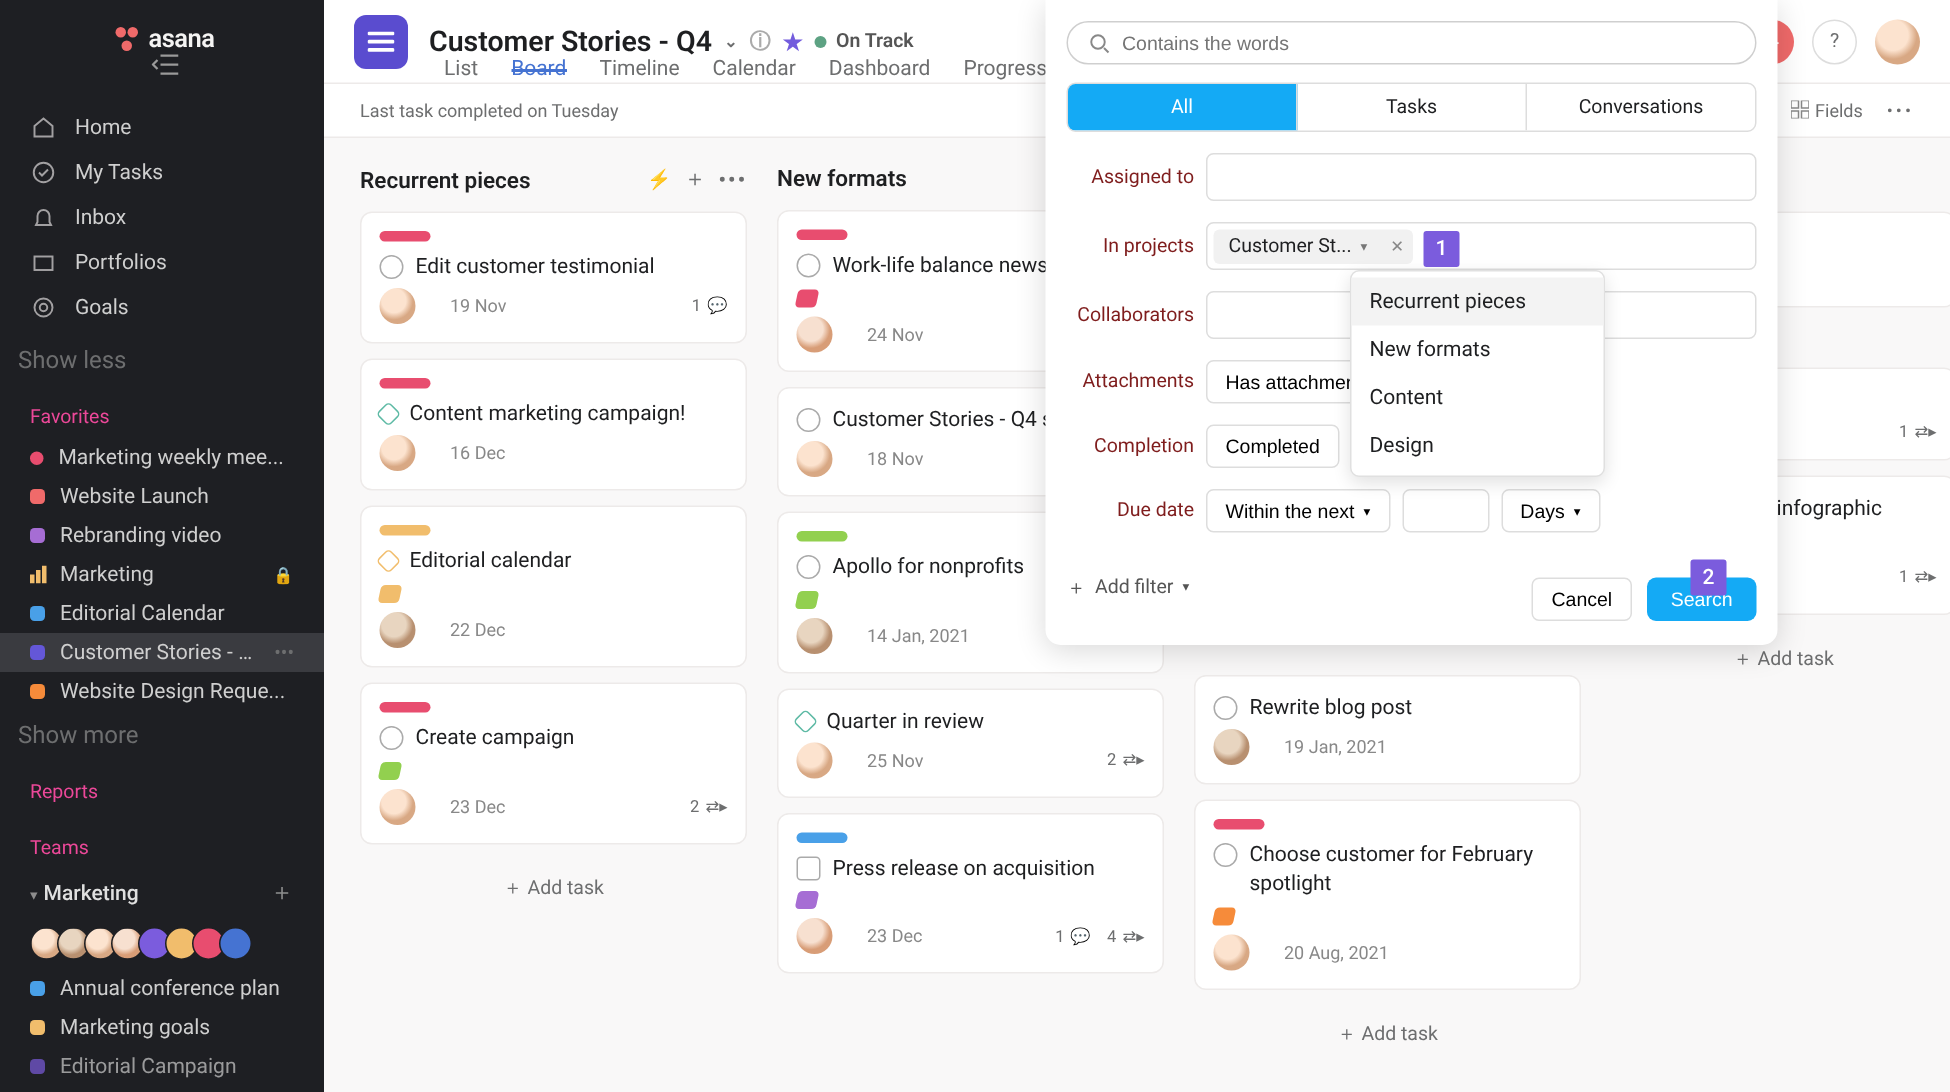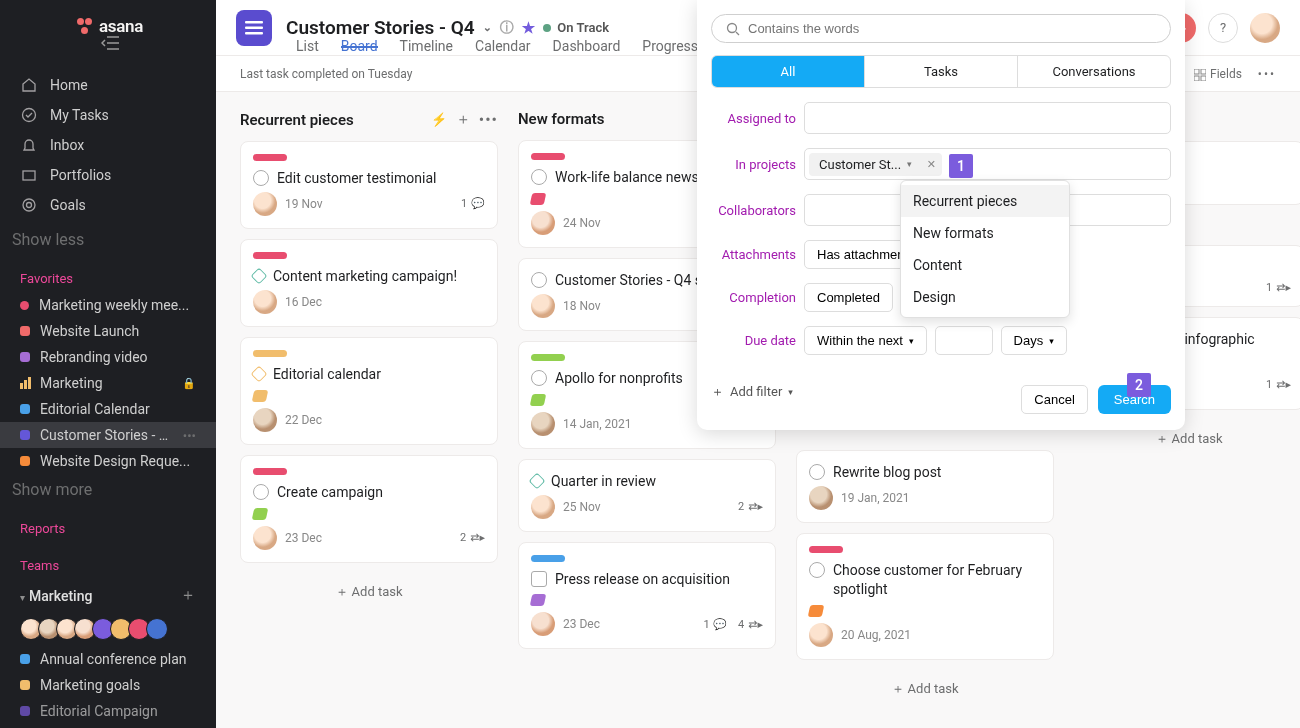--- a/index.html
+++ b/index.html
@@ -64,36 +64,36 @@
 .col-title { font-size: 15px; font-weight: 600; }
 .col-head .bolt { color: #f1bd6c; font-size: 13px; margin-left: auto; }
 .col-head .plus { color: #6d6e6f; font-size: 15px; }
 .col-head .more { color: #6d6e6f; font-size: 16px; letter-spacing: 1px; }
 .card { background: #fff; border: 1px solid #edeae9; border-radius: 8px; padding: 12px; margin-bottom: 10px; }
 .card .stripe { width: 34px; height: 7px; border-radius: 4px; margin-bottom: 8px; }
 .card .ctitle { display: flex; align-items: flex-start; gap: 8px; font-size: 14px; line-height: 1.35; margin-bottom: 4px; }
 .card .chk { width: 16px; height: 16px; border: 1.4px solid #aaa; border-radius: 50%; flex-shrink: 0; margin-top: 1px; position: relative; }
 .card .chk.diamond { transform: rotate(45deg); border-radius: 3px; width: 12px; height: 12px; margin-top: 3px; }
 .card .tagdot { width: 14px; height: 12px; border-radius: 3px; margin: 6px 0; transform: skewX(-12deg); }
-.card .meta { display: flex; align-items: center; gap: 8px; font-size: 12px; color: #888; margin-top: 4px; }
+.card .meta { display: flex; align-items: center; gap: 23px; font-size: 12px; color: #888; margin-top: 4px; }
 .card .ava { width: 24px; height: 24px; border-radius: 50%; }
 .card .meta-r { margin-left: auto; display: flex; align-items: center; gap: 4px; color: #6d6e6f; font-size: 11px; }
 .add-task { text-align: center; padding: 10px; color: #6d6e6f; font-size: 13px; cursor: pointer; }
 
 
 .panel { position: absolute; left: 697px; top: 0; width: 488px; background: #fff; border-radius: 0 0 10px 10px; box-shadow: 0 4px 20px rgba(0,0,0,0.15); padding: 14px 14px 16px; z-index: 50; }
 .search-input { display: flex; align-items: center; gap: 8px; border: 1px solid #cfcfcf; border-radius: 20px; padding: 6px 14px; margin-bottom: 12px; }
 .search-input .sic { color: #888; }
 .search-input input { border: none; outline: none; flex: 1; font-size: 13px; color: #888; }
 .seg { display: flex; border: 1px solid #ddd; border-radius: 6px; overflow: hidden; margin-bottom: 14px; }
 .seg .s { flex: 1; text-align: center; padding: 8px; font-size: 13px; border-right: 1px solid #ddd; }
 .seg .s:last-child { border-right: none; text-align: center; }
 .seg .s.active { background: #14aaf5; color: #fff; }
 .frow { display: flex; align-items: center; margin-bottom: 14px; gap: 8px; }
-.flabel { width: 85px; text-align: right; font-size: 13px; color: #a21caf; }
+.flabel { width: 85px; text-align: right; font-size: 13px; color: #7f1d1d; }
 .finput { flex: 1; border: 1px solid #ddd; border-radius: 5px; min-height: 32px; display: flex; align-items: center; padding: 3px 4px; gap: 4px; }
 .token { background: #f1f1f1; border-radius: 4px; padding: 4px 6px 4px 10px; display: flex; align-items: center; gap: 6px; font-size: 13px; }
 .token .x { color: #888; cursor: pointer; font-size: 11px; }
 .token .car { font-size: 9px; color: #777; }
 .btn-out { border: 1px solid #ddd; border-radius: 5px; padding: 6px 12px; font-size: 13px; background: #fff; }
 .btn-out.active { background: #14aaf5; color: #fff; border: none; }
 .add-filter { font-size: 13px; color: #555; display: flex; align-items: center; gap: 6px; }
 .panel-foot { display: flex; justify-content: flex-end; gap: 10px; margin-top: 16px; }
 .btn-primary { background: #14aaf5; color: #fff; border: none; border-radius: 6px; padding: 7px 16px; font-size: 13px; cursor: pointer; }
 
@@ -279,21 +279,21 @@
     <div class="tab">Timeline</div>
     <div class="tab">Calendar</div>
     <div class="tab">Dashboard</div>
     <div class="tab">Progress</div>
     <div class="tab">F</div>
   </div>
 
   <div class="toolbar">
     <span>Last task completed on Tuesday</span>
     <div class="toolbar-right">
-      <span style="display:flex;gap:4px;align-items:flex-end">
+      <span style="display:flex;gap:4px;align-items:flex-start">
           <svg width="12" height="12" viewBox="0 0 12 12">
             <rect x="0" y="0" width="5" height="5" stroke="#888" fill="none"></rect>
             <rect x="7" y="0" width="5" height="5" stroke="#888" fill="none"></rect>
             <rect x="0" y="7" width="5" height="5" stroke="#888" fill="none"></rect>
             <rect x="7" y="7" width="5" height="5" stroke="#888" fill="none"></rect>
           </svg>
           <span>Fields</span>
         </span>
       <span style="letter-spacing:2px">•••</span>
     </div>

